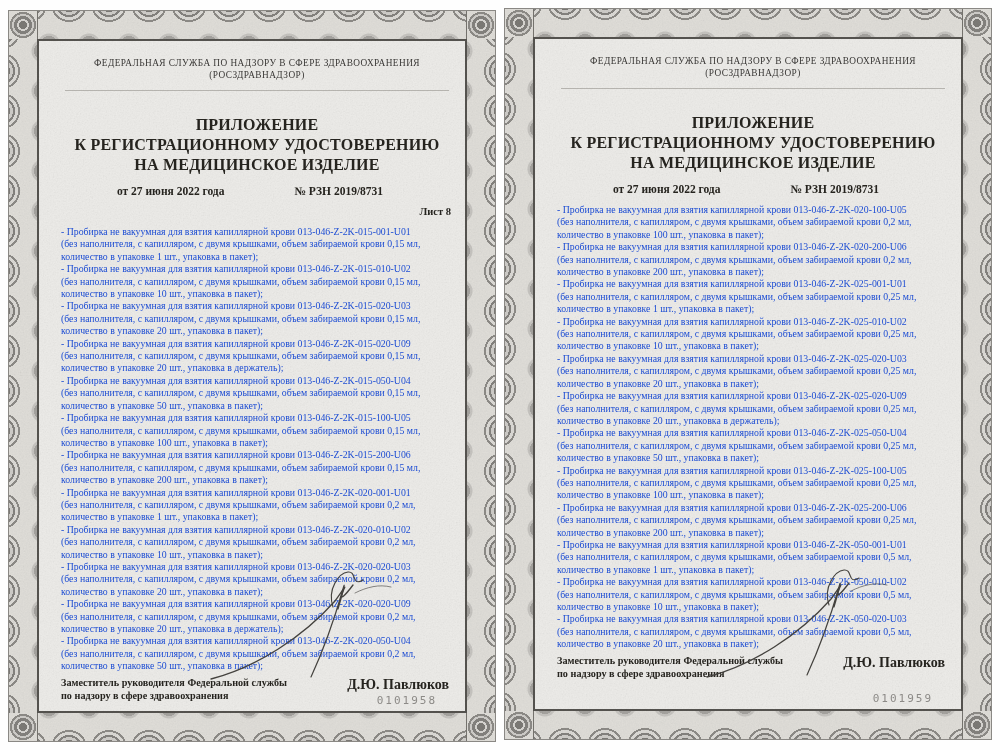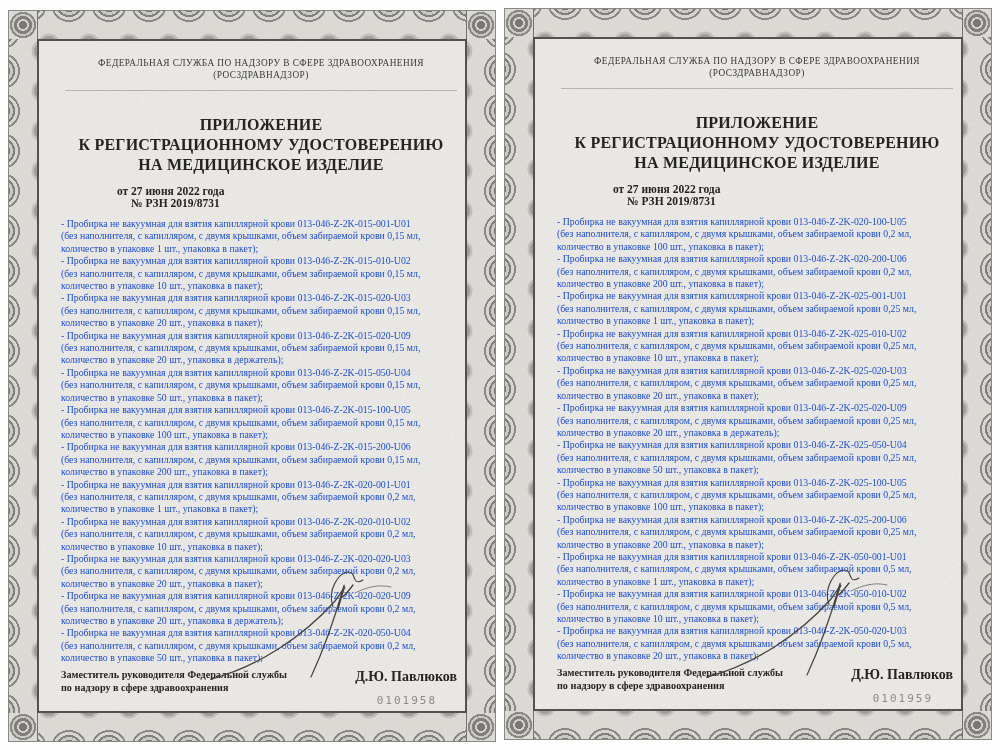--- a/index.html
+++ b/index.html
@@ -57,28 +57,28 @@
     border-left:1px solid #76746f;
   }
   .bcorner{position:absolute;width:28px;height:28px;z-index:2;
     background:radial-gradient(circle at 50% 50%, #7c7a76 0 4px, #d8d6d2 4px 6px, #84827e 6px 9px, #cfcdc9 9px 11px, #8d8b87 11px 13px, #e0ded9 13px);
   }
   .bc-tl{top:0;left:0;} .bc-tr{top:0;right:0;} .bc-bl{bottom:0;left:0;} .bc-br{bottom:0;right:0;}
 
   
   .content{
     position:absolute;inset:28px;border:2px solid #55534f;background:#edece9;
-    padding:16px 4px 6px 22px;box-sizing:border-box;z-index:3;
+    padding:16px 12px 6px 22px;box-sizing:border-box;z-index:3;
   }
   .agency{ text-align:center;font-size:9.3px;letter-spacing:.45px;color:#3a3836;line-height:12px;}
   .agency-sub{text-align:center;font-size:9.3px;letter-spacing:.45px;color:#3a3836;line-height:12px;}
   .divider{height:1px;background:#b9b7b2;margin:9px 4px 2px 4px;}
   .title{ text-align:center;font-weight:bold;font-size:16px;line-height:20px;color:#26241f;letter-spacing:.2px;}
   .title-first{margin-top:24px;}
-  .meta-row{display:flex;margin-top:10px;font-weight:bold;font-size:11.5px;color:#26241f;flex-direction:column;}
+  .meta-row{display:flex;margin-top:10px;font-weight:bold;font-size:11.5px;color:#26241f;}
   .date-label{margin-left:56px;}
   .number-label{margin-left:70px;}
   .sheet-label{text-align:right;font-weight:bold;font-size:10.5px;color:#26241f;margin-top:9px;margin-right:2px;}
   .body-lines{margin-top:9px;color:#1d4ed8;}
   .body-line{font-size:9.8px;line-height:12.4px;white-space:nowrap;}
   .footer-row{display:flex;margin-top:3px;align-items:flex-start;}
   .signer-block{font-weight:bold;font-size:10.2px;line-height:13.5px;color:#26241f;}
   .signer-name{margin-left:auto;font-weight:bold;font-size:14px;color:#26241f;padding-right:4px;padding-top:1px;}
   .serial{
     position:absolute;right:28px;bottom:4px;
@@ -108,20 +108,21 @@
       <div class="agency">ФЕДЕРАЛЬНАЯ СЛУЖБА ПО НАДЗОРУ В СФЕРЕ ЗДРАВООХРАНЕНИЯ</div>
       <div class="agency-sub">(РОСЗДРАВНАДЗОР)</div>
       <div class="divider"></div>
       <div class="title title-first">ПРИЛОЖЕНИЕ</div>
       <div class="title">К РЕГИСТРАЦИОННОМУ УДОСТОВЕРЕНИЮ</div>
       <div class="title">НА МЕДИЦИНСКОЕ ИЗДЕЛИЕ</div>
       <div class="meta-row">
         <span class="date-label">от 27 июня 2022 года</span>
         <span class="number-label">№  РЗН 2019/8731</span>
       </div>
+      <div class="sheet-label">Лист 8</div>
 
       <div class="body-lines">
           <div class="body-line">- Пробирка не вакуумная для взятия капиллярной крови 013-046-Z-2K-015-001-U01</div>
           <div class="body-line">(без наполнителя, с капилляром, с двумя крышками, объем забираемой крови 0,15 мл,</div>
           <div class="body-line">количество в упаковке 1 шт., упаковка в пакет);</div>
           <div class="body-line">- Пробирка не вакуумная для взятия капиллярной крови 013-046-Z-2K-015-010-U02</div>
           <div class="body-line">(без наполнителя, с капилляром, с двумя крышками, объем забираемой крови 0,15 мл,</div>
           <div class="body-line">количество в упаковке 10 шт., упаковка в пакет);</div>
           <div class="body-line">- Пробирка не вакуумная для взятия капиллярной крови 013-046-Z-2K-015-020-U03</div>
           <div class="body-line">(без наполнителя, с капилляром, с двумя крышками, объем забираемой крови 0,15 мл,</div>

